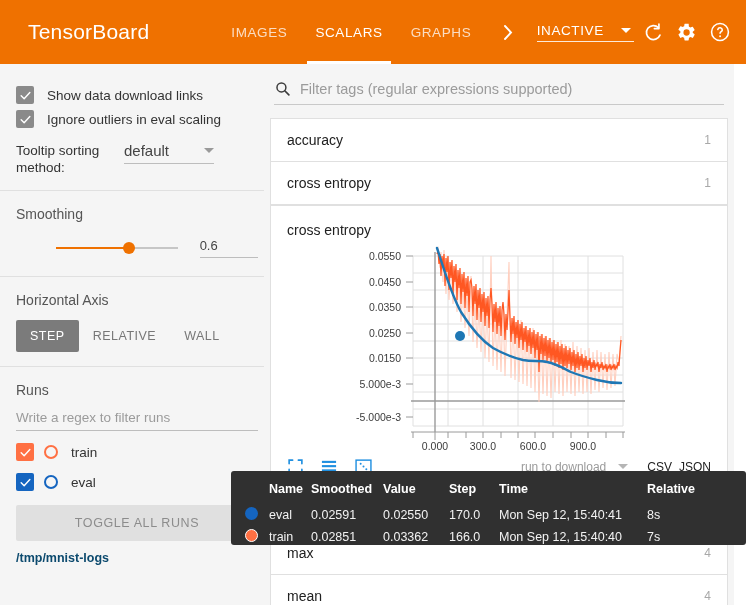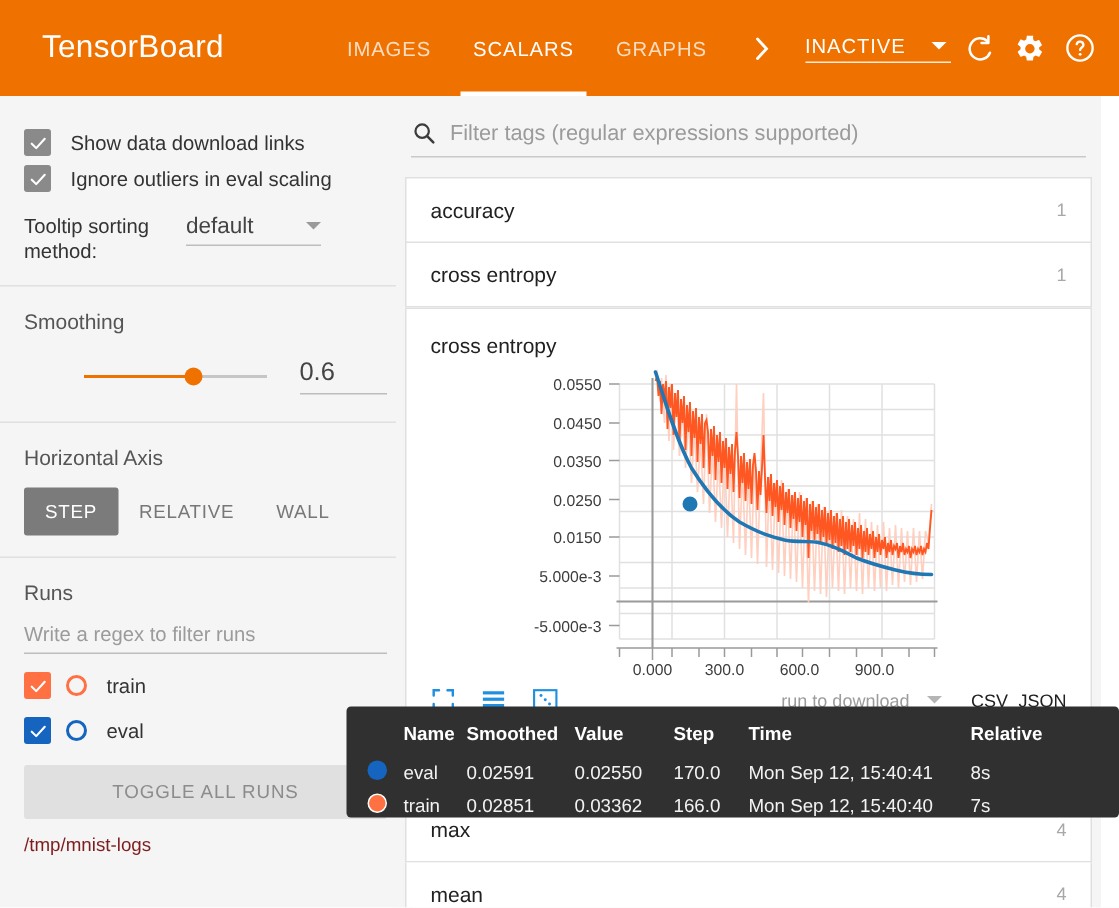--- a/index.html
+++ b/index.html
@@ -95,21 +95,21 @@
     position: absolute; left: 0; right: 0; top: 6px; height: 2px; background: #c6c6c6;
   }
   .slider .fill {
     position: absolute; left: 0; top: 6px; height: 2px; width: 60%; background: #ef7100;
   }
   .slider .knob {
     position: absolute; left: 60%; top: 1px; width: 12px; height: 12px;
     margin-left: -6px; border-radius: 50%; background: #ef7100;
   }
   .smooth-val {
-    margin-left: 22px; width: 60px; font-size: 17px; color: #444;
+    margin-left: 22px; width: 60px; font-size: 13px; color: #444;
     border-bottom: 1px solid #bdbdbd; padding-bottom: 4px;
   }
 
   .btngroup { display: flex; margin-top: 12px; }
   .tbtn {
     font-size: 12.5px; letter-spacing: .5px; color: #777; padding: 9px 14px;
     cursor: pointer; border-radius: 2px; text-transform: uppercase;
   }
   .tbtn.active { background: #7b7b7b; color: #fff; }
 
@@ -127,21 +127,21 @@
     width: 14px; height: 14px; border-radius: 50%; border: 2px solid;
     margin-left: 10px; flex: none;
   }
   .run-label { font-size: 13.5px; color: #333; margin-left: 13px; }
 
   .toggle-all {
     margin-top: 14px; background: #e0e0e0; color: #8c8c8c; text-align: center;
     font-size: 12.5px; letter-spacing: .6px; padding: 11px 0; border-radius: 2px;
     cursor: pointer; text-transform: uppercase;
   }
-  .logdir { margin-top: 10px; font-size: 12.5px; color: #7f1d1d; }
+  .logdir { margin-top: 10px; font-size: 12.5px; color: #0c4a6e; font-weight: bold; }
 
   
   .main {
     position: absolute; left: 264px; top: 64px; width: 470px; height: 541px;
     background: #f5f5f5; overflow: hidden;
   }
   .searchbar {
     display: flex; align-items: center; margin: 16px 10px 0 10px;
     border-bottom: 1px solid #c9c9c9; padding-bottom: 7px;
   }

